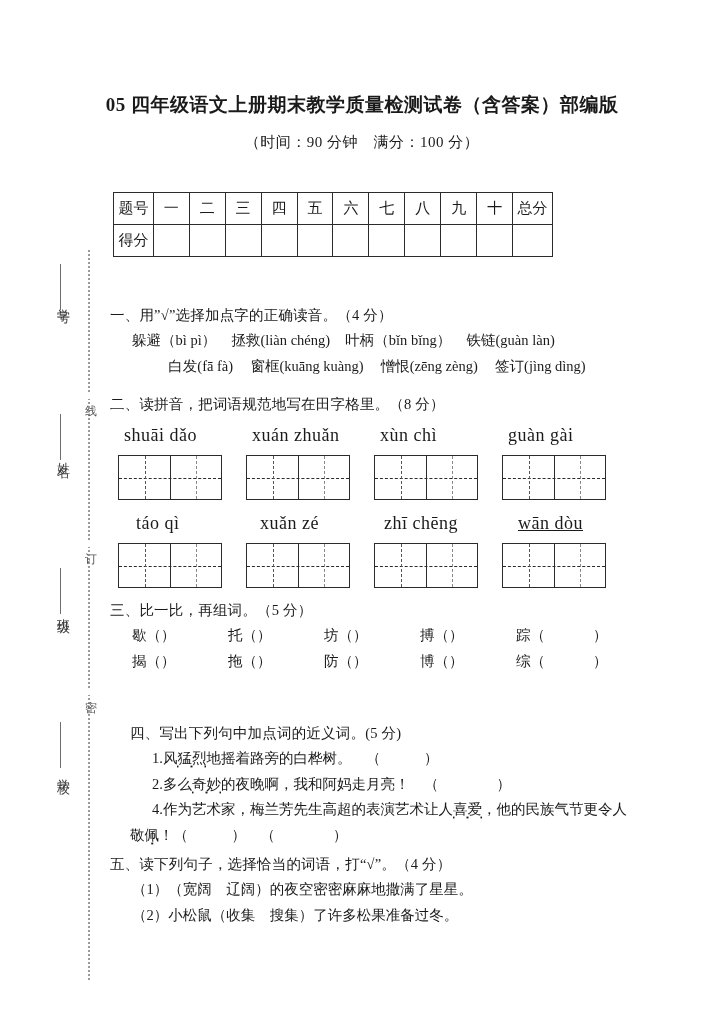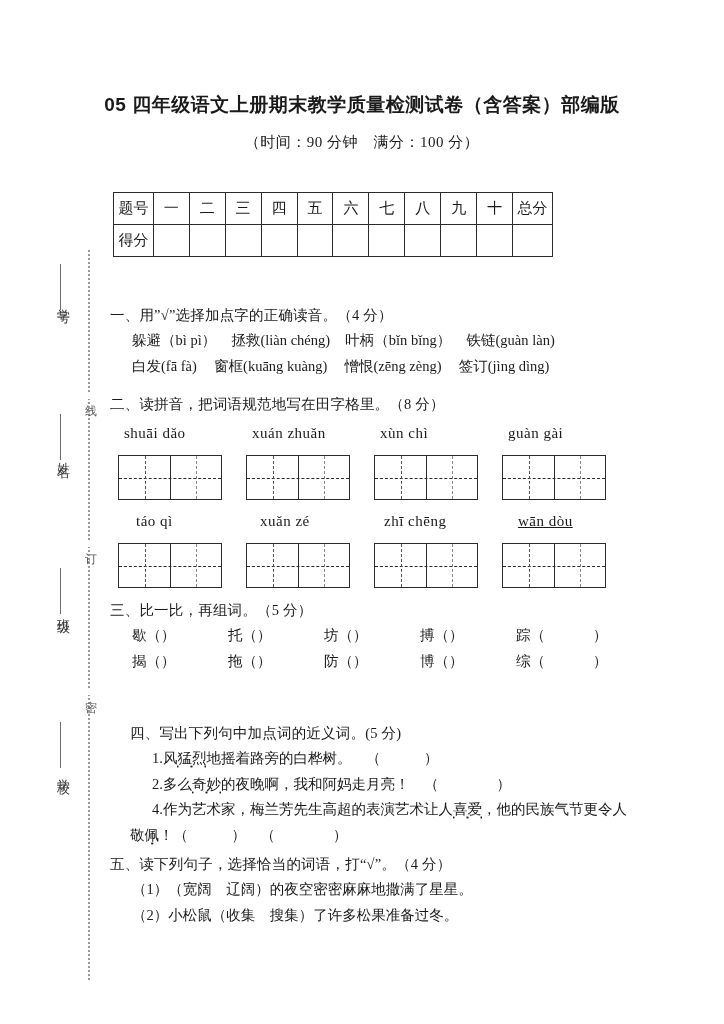--- a/index.html
+++ b/index.html
@@ -37,21 +37,21 @@
   }
   .fieldline{
     position:absolute;left:60px;width:0;
     border-left:1px solid #6d6d6d;height:46px;
   }
 
   
   .title{
     position:absolute;left:0;right:0;top:92px;
     text-align:center;font-size:19px;font-weight:bold;
-    font-family:Liberation Sans, sans-serif;
+    font-family:Liberation Serif, serif;
     letter-spacing:0.5px;
   }
   .subtitle{
     position:absolute;left:0;right:0;top:133px;
     text-align:center;font-size:15px;
     letter-spacing:0.5px;
   }
 
   
   table.score{
@@ -89,21 +89,21 @@
   }
 
   
   .pin-row{
     position:absolute;left:110px;width:512px;
     display:flex;
   }
   .pin-cell{width:128px;text-align:left;}
   .pin-text{
     font-family:"Liberation Serif","DejaVu Serif",serif;
-    font-size:15px;letter-spacing:0.5px;
+    font-size:18px;letter-spacing:0.5px;
     padding-left:14px;
   }
   .grid-row{
     position:absolute;left:110px;width:512px;display:flex;
   }
   .grid-cell{width:128px;}
   .tzg{
     width:104px;height:45px;
     border:1.4px solid #2b2b2b;
     position:relative;
@@ -197,21 +197,21 @@
     <div class="q-head">一、用”√”选择加点字的正确读音。（4 分）</div>
     <div class="q-line" style="white-space:nowrap;">
       <span><span>躲避</span><span>（bì  pì）</span></span>
       <span style="display:inline-block;width:8px;"></span>
       <span><span>拯救</span><span>(liàn  chéng)</span></span>
       <span style="display:inline-block;width:8px;"></span>
       <span><span>叶柄</span><span>（bǐn  bǐng）</span></span>
       <span style="display:inline-block;width:8px;"></span>
       <span><span>铁链</span><span>(guàn  làn)</span></span>
     </div>
-    <div class="q-line" style="white-space:nowrap;">
+    <div class="q-line" style="white-space:nowrap;text-align:center;">
       <span><span>白发</span><span>(fā  fà)</span></span>
       <span style="display:inline-block;width:10px;"></span>
       <span><span>窗框</span><span>(kuāng  kuàng)</span></span>
       <span style="display:inline-block;width:10px;"></span>
       <span><span>憎恨</span><span>(zēng  zèng)</span></span>
       <span style="display:inline-block;width:10px;"></span>
       <span><span>签订</span><span>(jìng  dìng)</span></span>
     </div>
   </div>
 

